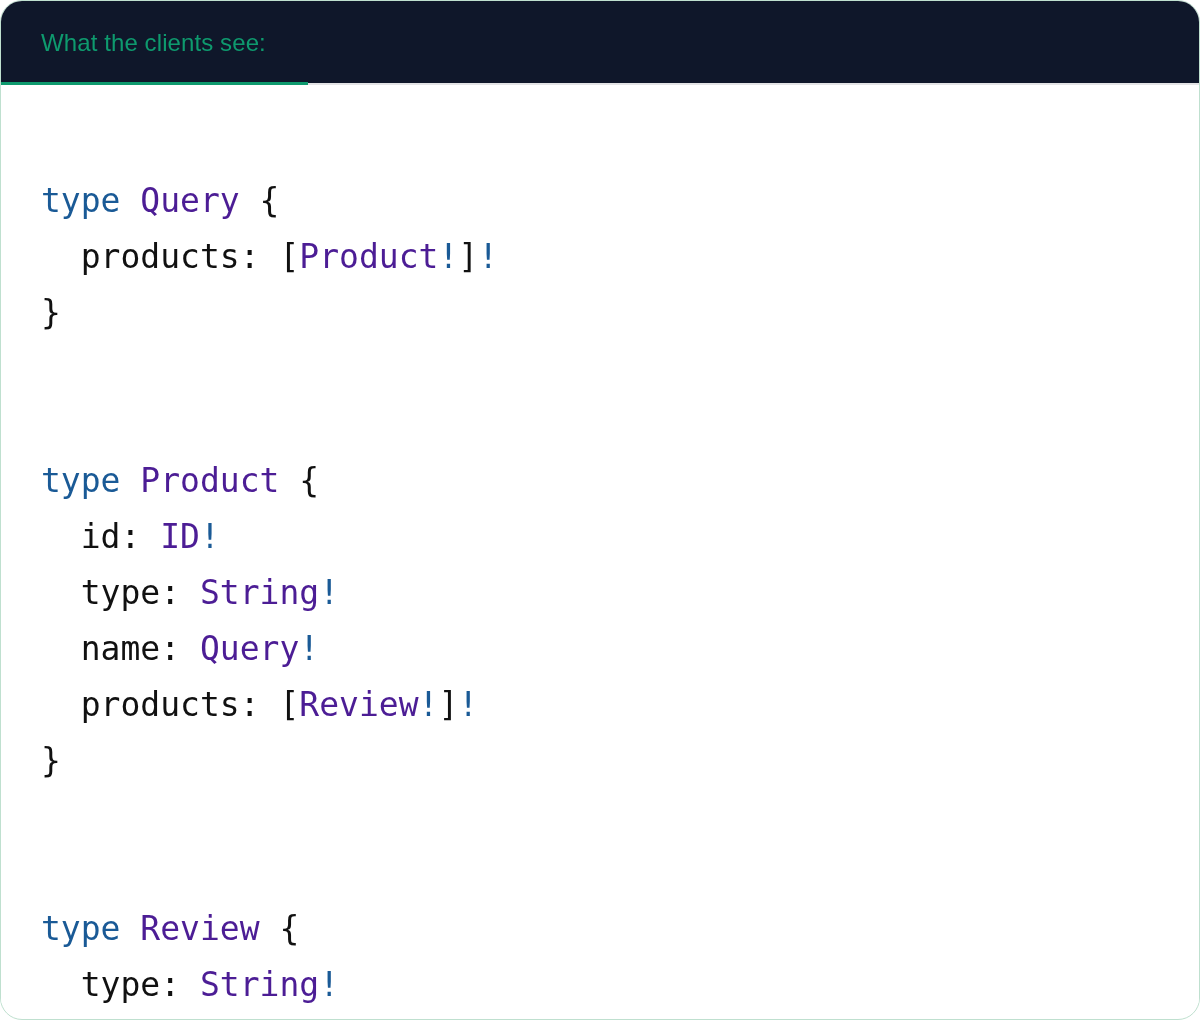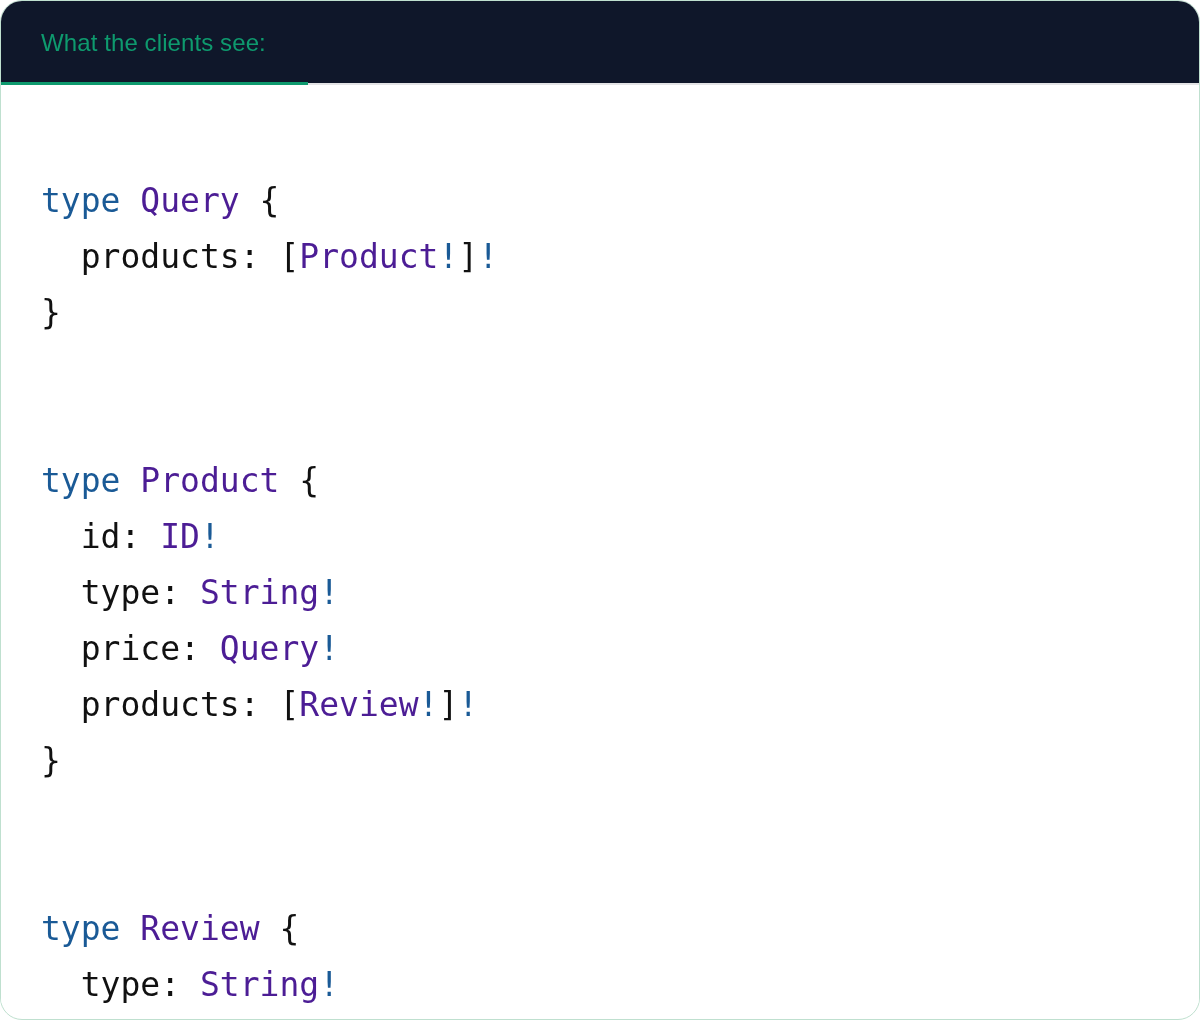--- a/index.html
+++ b/index.html
@@ -105,21 +105,21 @@
 
   <div class="code-body">
     <pre class="code"><code>
 <span><span class="kw">type</span><span class="pun"> </span><span class="tn">Query</span><span class="pun"> </span><span class="pun">{</span></span>
 <span><span class="pun">  </span><span class="fld">products</span><span class="pun">: </span><span class="pun">[</span><span class="tn">Product</span><span class="bang">!</span><span class="pun">]</span><span class="bang">!</span></span>
 <span><span class="pun">}</span></span>
 <span class="blank"></span>
 <span><span class="kw">type</span><span class="pun"> </span><span class="tn">Product</span><span class="pun"> </span><span class="pun">{</span></span>
 <span><span class="pun">  </span><span class="fld">id</span><span class="pun">: </span><span class="tn">ID</span><span class="bang">!</span></span>
 <span><span class="pun">  </span><span class="fld">type</span><span class="pun">: </span><span class="tn">String</span><span class="bang">!</span></span>
-<span><span class="pun">  </span><span class="fld">price</span><span class="pun">: </span><span class="tn">Query</span><span class="bang">!</span></span>
+<span><span class="pun">  </span><span class="fld">name</span><span class="pun">: </span><span class="tn">Query</span><span class="bang">!</span></span>
 <span><span class="pun">  </span><span class="fld">products</span><span class="pun">: </span><span class="pun">[</span><span class="tn">Review</span><span class="bang">!</span><span class="pun">]</span><span class="bang">!</span></span>
 <span><span class="pun">}</span></span>
 <span class="blank"></span>
 <span><span class="kw">type</span><span class="pun"> </span><span class="tn">Review</span><span class="pun"> </span><span class="pun">{</span></span>
 <span><span class="pun">  </span><span class="fld">type</span><span class="pun">: </span><span class="tn">String</span><span class="bang">!</span></span>
 
 </code></pre>
   </div>
 
 </div>

